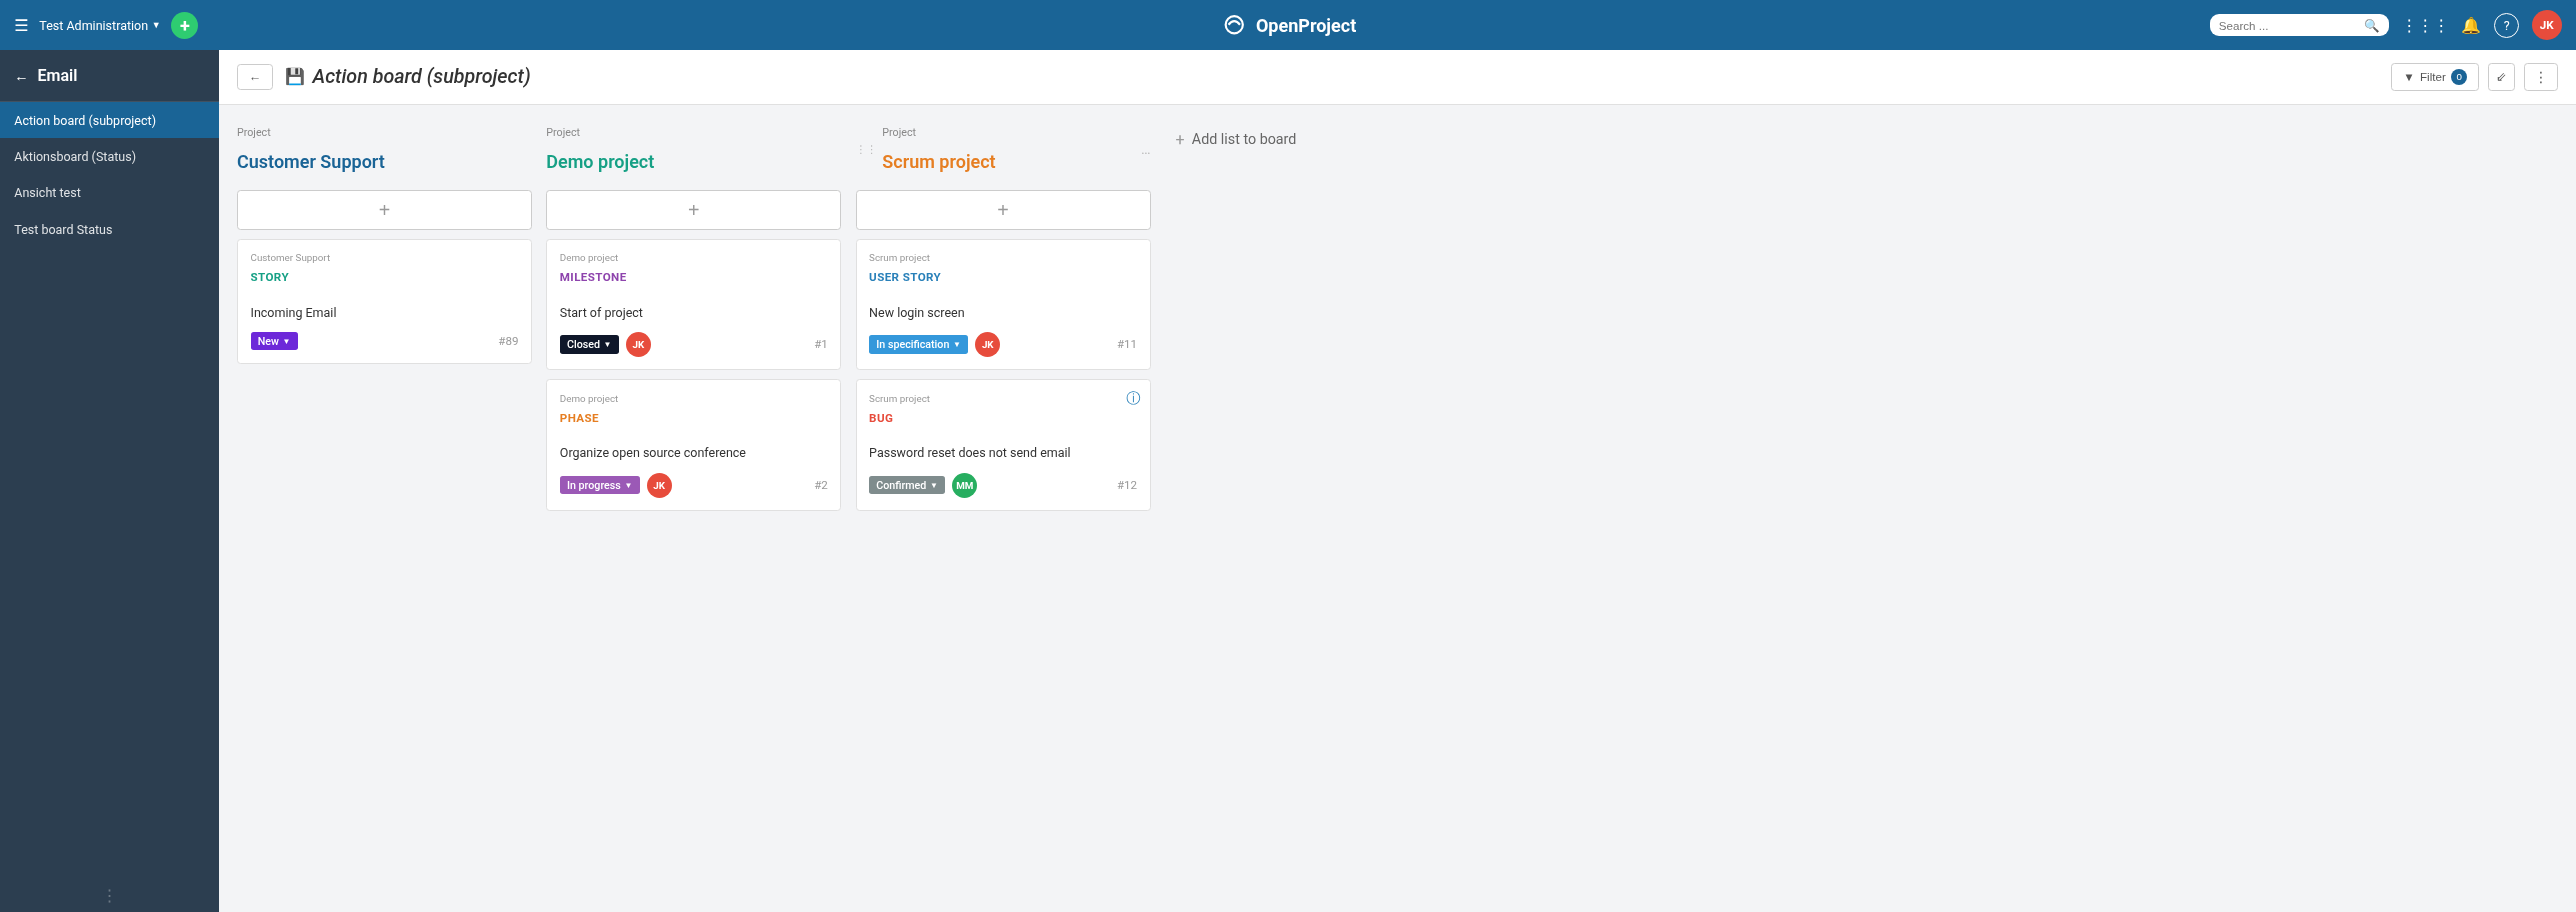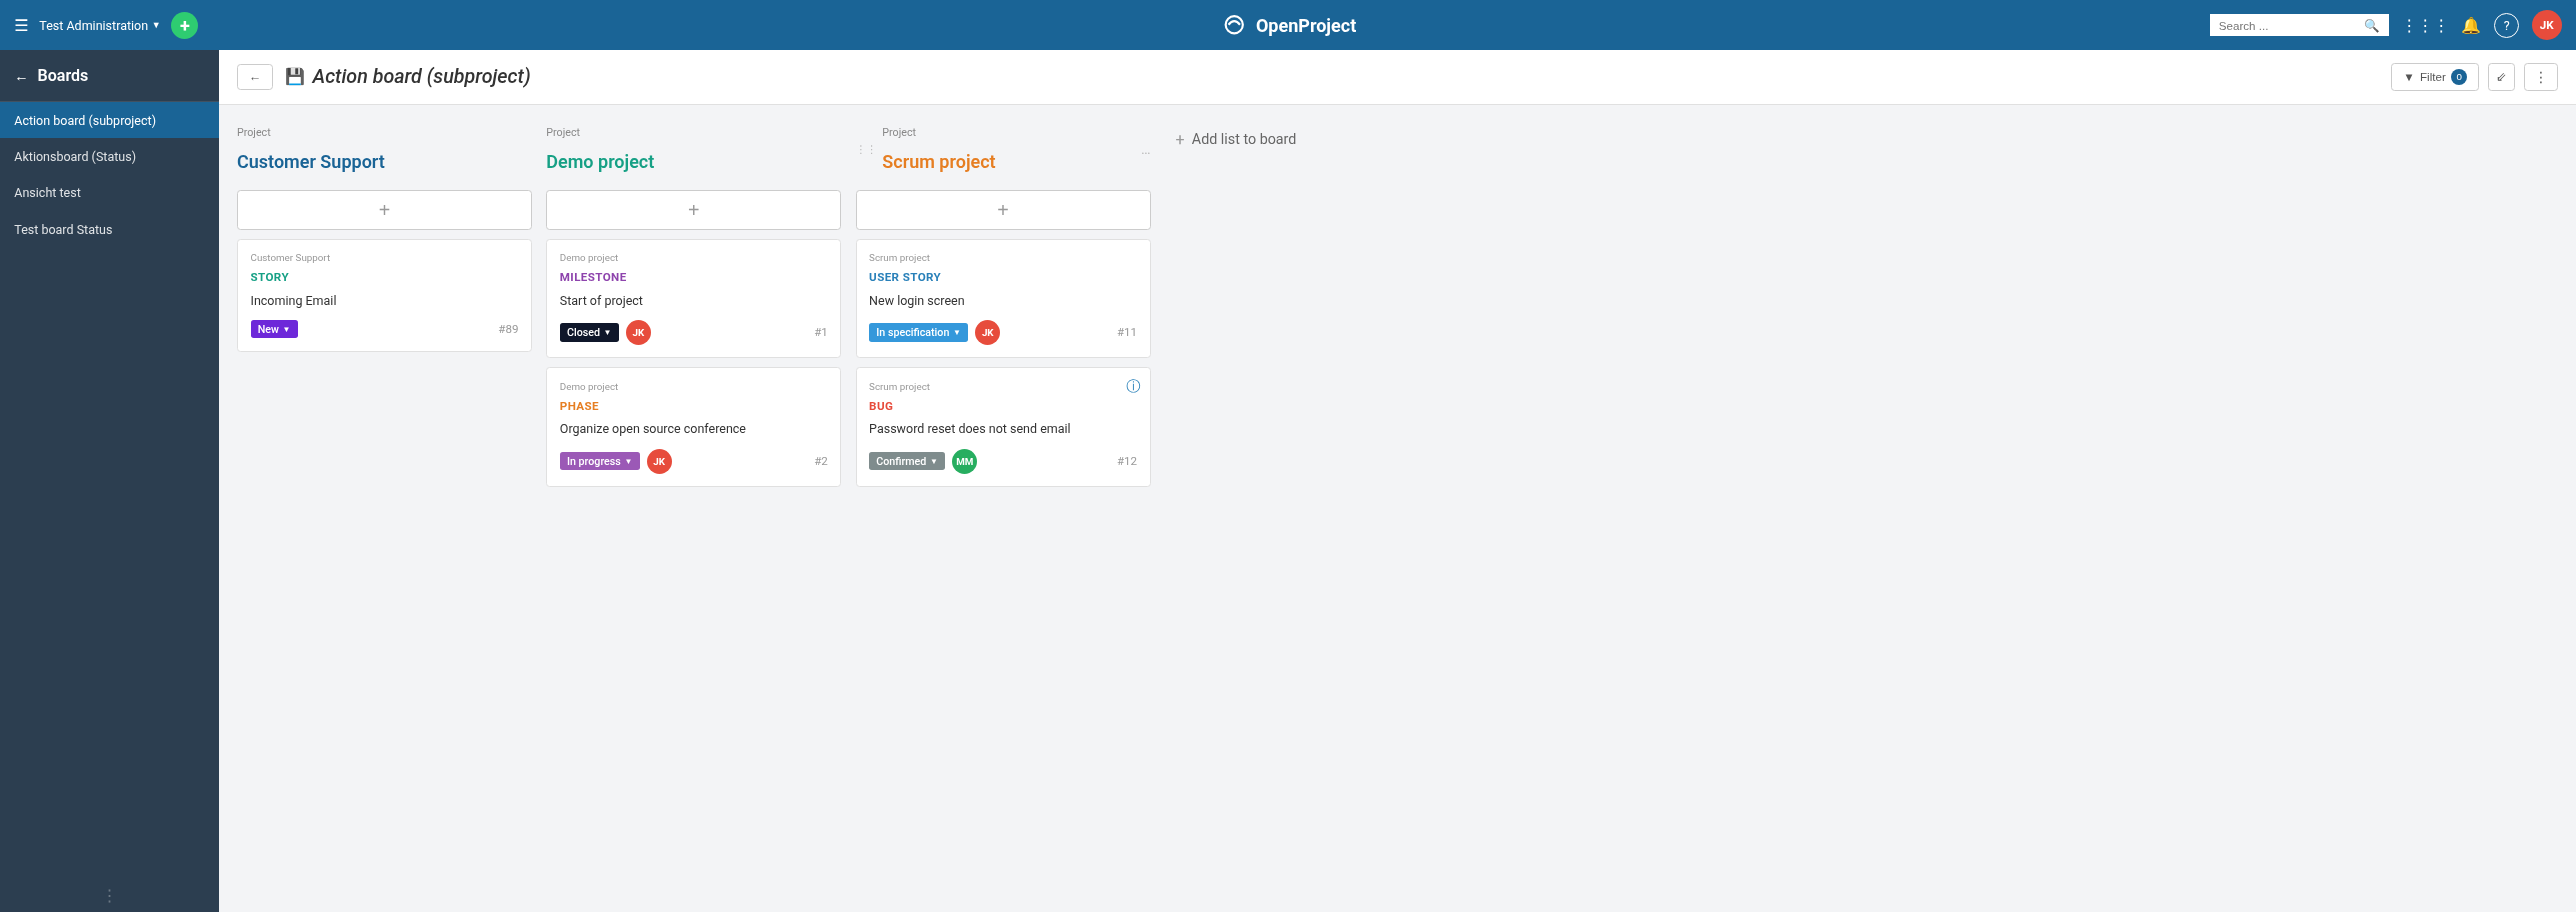--- a/index.html
+++ b/index.html
@@ -16,21 +16,21 @@
       position: relative;
     }
     .topnav-hamburger { color: white; font-size: 16px; cursor: pointer; }
     .topnav-project { color: white; font-size: 12.5px; display: flex; align-items: center; gap: 3.6px; cursor: pointer; }
     .topnav-project .arrow { font-size: 9px; }
     .topnav-add { background: #2ecc71; color: white; width: 27px; height: 27px; border-radius: 50%; display: flex; align-items: center; justify-content: center; font-size: 18px; cursor: pointer; font-weight: bold; }
     .topnav-center { position: absolute; left: 50%; transform: translateX(-50%); display: flex; align-items: center; gap: 7.2px; }
     .topnav-logo { color: white; font-size: 19.7px; font-weight: bold; display: flex; align-items: center; gap: 7.2px; }
     .topnav-logo-icon { width: 29px; height: 21.5px; }
     .topnav-right { margin-left: auto; display: flex; align-items: center; gap: 12.5px; }
-    .search-box { display: flex; align-items: center; background: white; border-radius: 0; padding: 3.6px 9px; gap: 7px; width: 179px; }
+    .search-box { display: flex; align-items: center; background: white; border-radius: 9px; padding: 3.6px 9px; gap: 7px; width: 179px; }
     .search-box input { border: none; outline: none; font-size: 11.6px; width: 100%; color: #666; }
     .search-icon { color: #999; font-size: 12.5px; }
     .topnav-icon { color: white; font-size: 16px; cursor: pointer; }
     .topnav-avatar { width: 30px; height: 30px; border-radius: 50%; background: #e74c3c; display: flex; align-items: center; justify-content: center; color: white; font-size: 11.6px; font-weight: bold; cursor: pointer; }
 
     
     .layout { display: flex; height: calc(100vh - 50px); }
 
     
     .sidebar { width: 219px; background: #2c3e50; color: white; display: flex; flex-direction: column; flex-shrink: 0; }
@@ -71,21 +71,21 @@
 
     
     .card { background: white; border: 0.9px solid #e0e0e0; border-radius: 3.6px; padding: 12.5px; display: flex; flex-direction: column; gap: 7.2px; position: relative; }
     .card-project { font-size: 9.8px; color: #999; }
     .card-type { font-size: 11.6px; font-weight: 700; letter-spacing: 0.4px; }
     .card-type.task { color: #16a085; }
     .card-type.milestone { color: #8e44ad; }
     .card-type.phase { color: #e67e22; }
     .card-type.user-story { color: #2980b9; }
     .card-type.bug { color: #e74c3c; }
-    .card-title { font-size: 12.5px; color: #333; line-height: 1.4; }
+    .card-title { font-size: 12.5px; color: #333; line-height: 1.4; margin-top: 12px; }
     .card-footer { display: flex; align-items: center; gap: 7.2px; margin-top: 3.6px; }
     .card-number { margin-left: auto; font-size: 11.6px; color: #999; }
     .card-info-icon { position: absolute; top: 9px; right: 9px; color: #2980b9; font-size: 14.3px; cursor: pointer; }
 
     
     .status-badge { display: inline-flex; align-items: center; gap: 3.6px; border-radius: 2.7px; padding: 2.7px 7.2px; font-size: 10.7px; font-weight: 500; cursor: pointer; }
     .status-badge.new { background: #6d28d9; color: white; justify-content: space-between; }
     .status-badge.closed { background: #0f172a; color: white; }
     .status-badge.in-spec { background: #3498db; color: white; }
     .status-badge.in-progress { background: #9b59b6; color: white; }
@@ -135,21 +135,21 @@
     <span class="topnav-icon" style="border:1.8px solid white;border-radius:50%;width:25px;height:25px;display:flex;align-items:center;justify-content:center;font-size:12.5px;">?</span>
     <div class="topnav-avatar">JK</div>
   </div>
 </nav>
 
 <div class="layout">
 
   <aside class="sidebar">
     <div class="sidebar-header">
       <span class="sidebar-back">←</span>
-      <span class="sidebar-title">Boards</span>
+      <span class="sidebar-title">Email</span>
     </div>
     <div class="sidebar-item active">Action board (subproject)</div>
     <div class="sidebar-item">Aktionsboard (Status)</div>
     <div class="sidebar-item">Ansicht test</div>
     <div class="sidebar-item">Test board Status</div>
     <div class="sidebar-resize">⋮</div>
   </aside>
 
   <main class="main">
 

